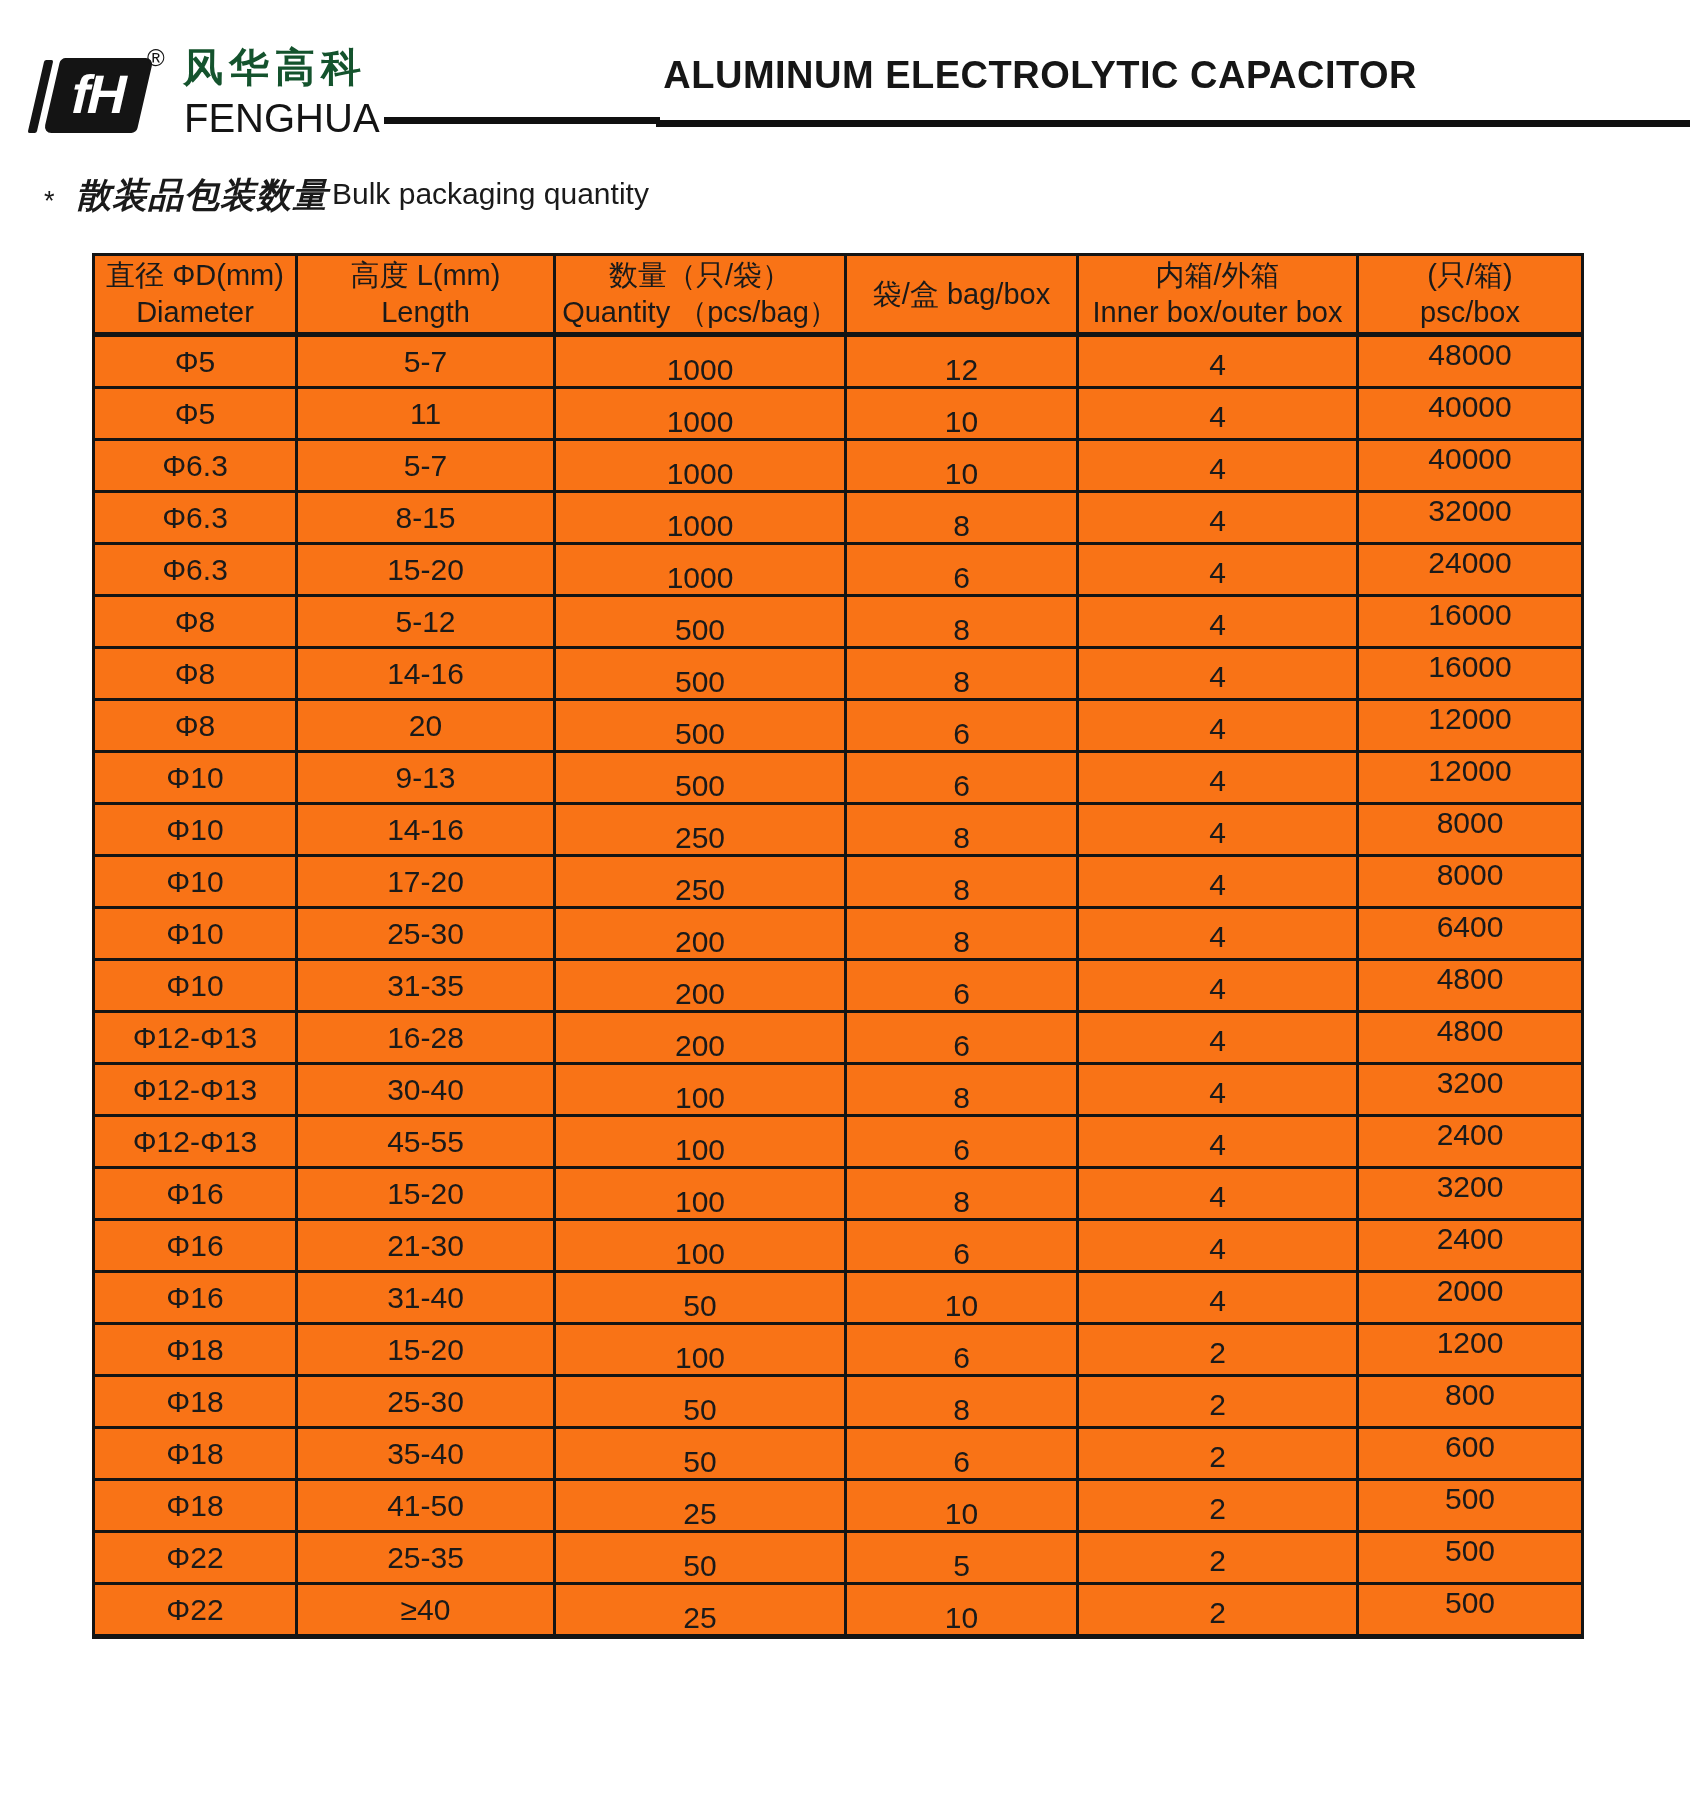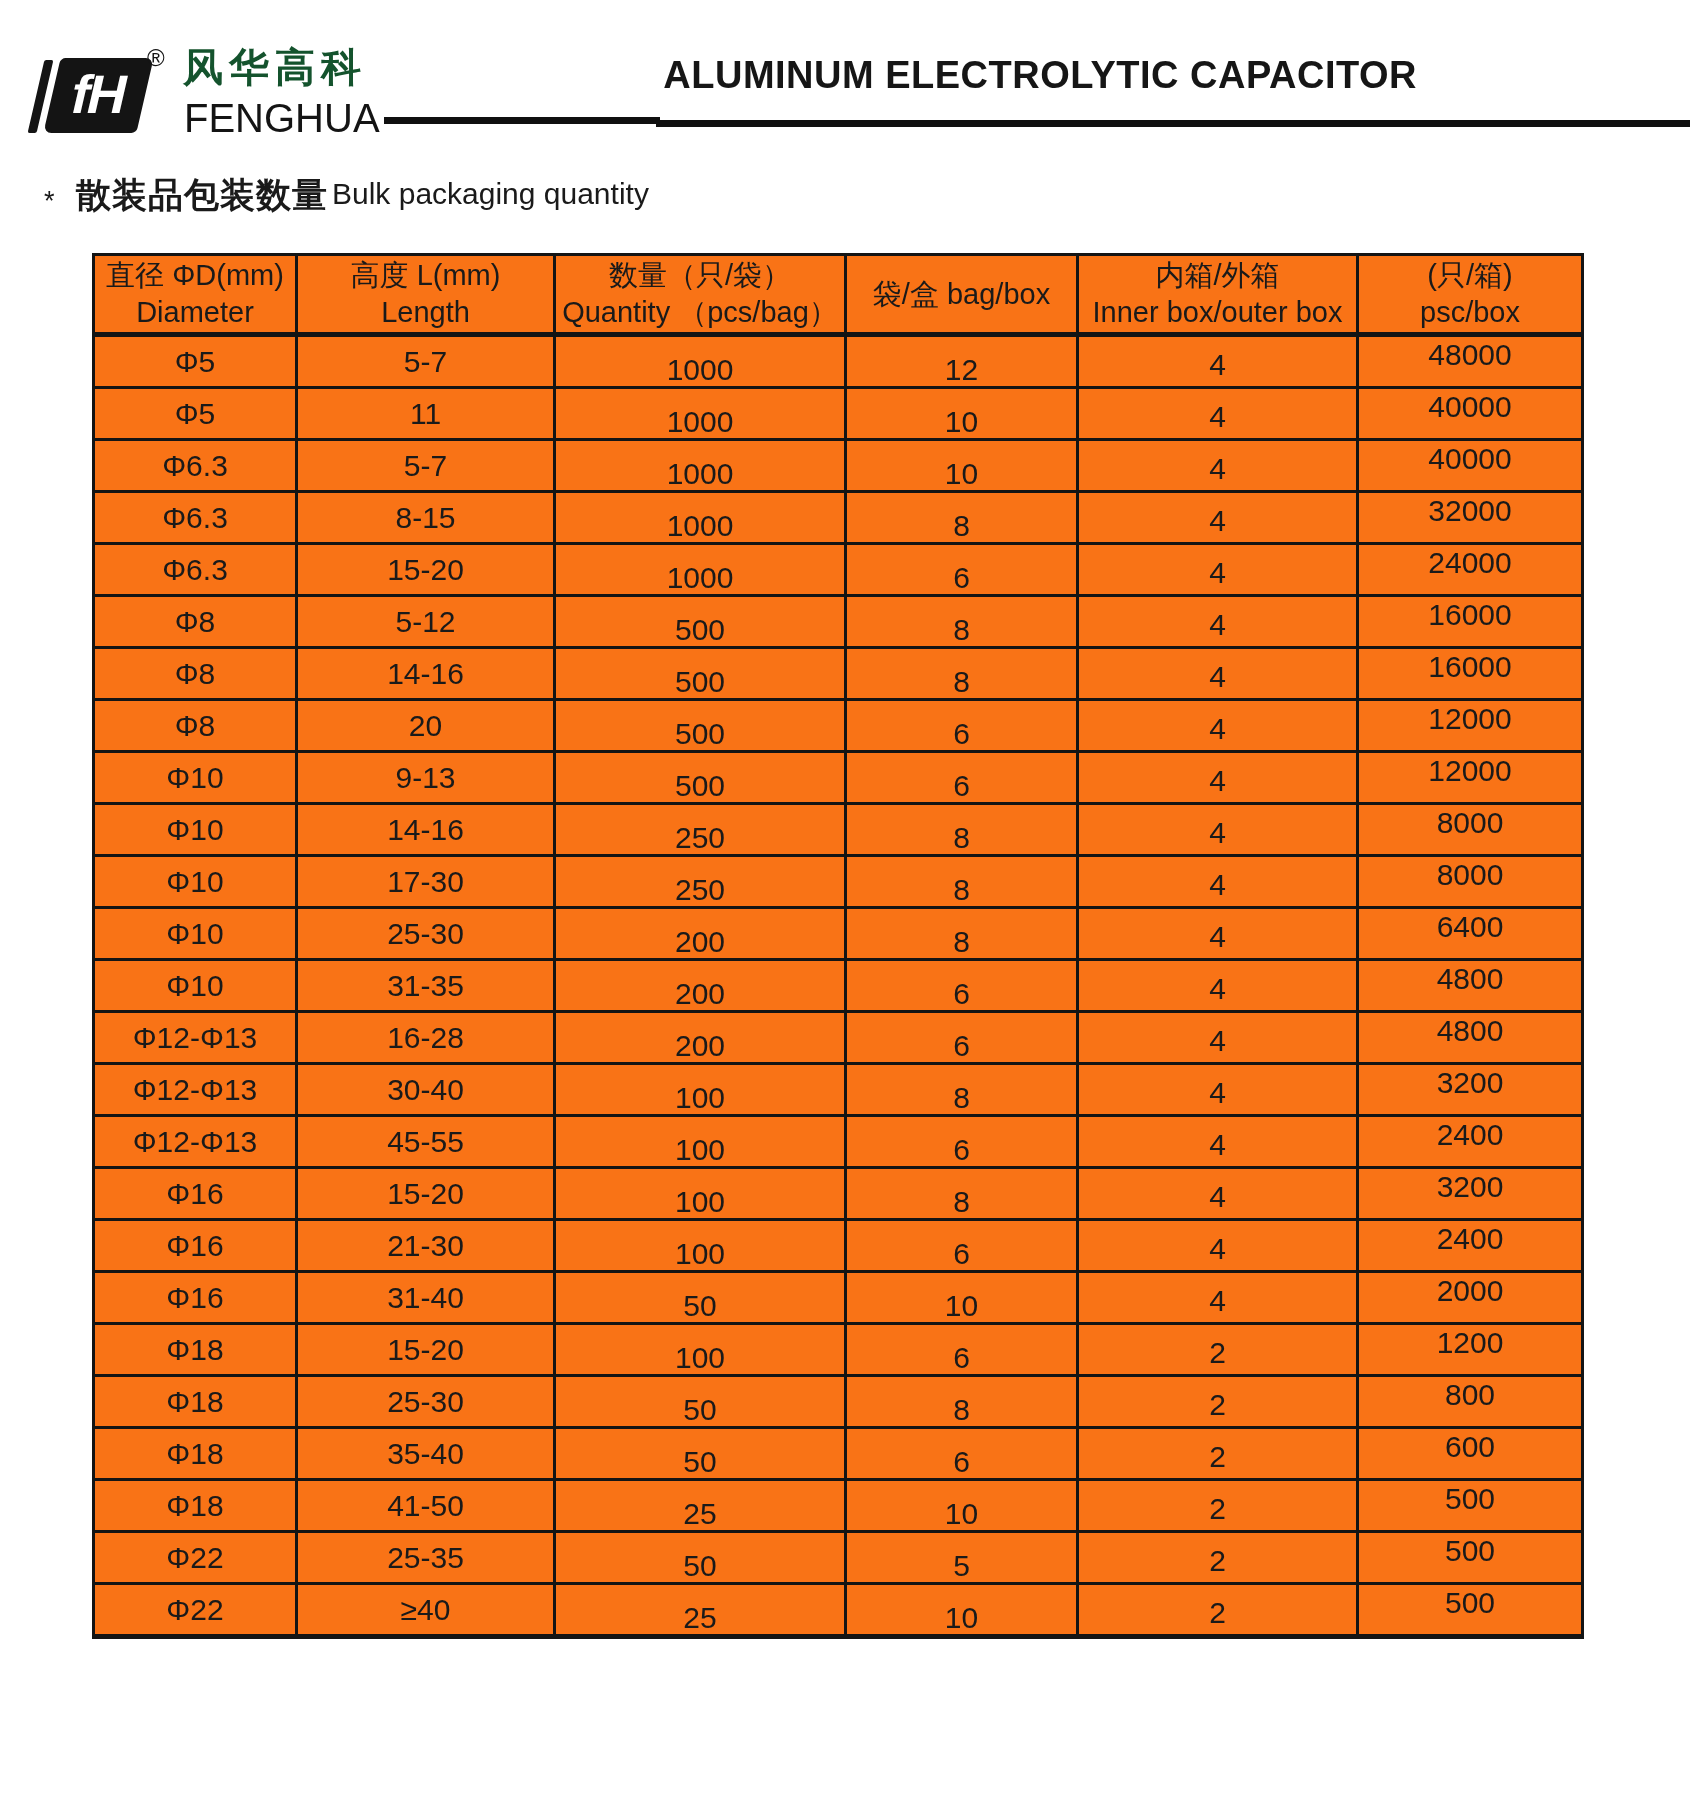--- a/index.html
+++ b/index.html
@@ -39,21 +39,21 @@
   .doc-title{
     position:absolute;left:637px;top:54px;width:780px;text-align:right;
     font-size:38px;font-weight:700;letter-spacing:0.5px;color:#161616;
     white-space:nowrap;
   }
   .rule-a{position:absolute;left:384px;top:117px;width:276px;height:7px;background:#101010;}
   .rule-b{position:absolute;left:656px;top:120px;width:1034px;height:7px;background:#101010;}
 
   
   .sec-star{position:absolute;left:44px;top:186px;font-size:27px;}
-  .sec-cn{position:absolute;left:76px;top:172px;font-size:35px;font-weight:700;letter-spacing:1px;white-space:nowrap;}
+  .sec-cn{position:absolute;left:76px;top:172px;font-size:35px;font-weight:700;letter-spacing:1px;white-space:nowrap;font-style:italic;}
   .sec-en{position:absolute;left:300px;top:177px;font-size:30px;font-weight:400;white-space:nowrap;margin-left:32px;}
 
   
   table.pack{
     position:absolute;left:92px;top:253px;width:1489px;
     border-collapse:collapse;table-layout:fixed;
     background:#f97316;
   }
   table.pack th, table.pack td{
     border:3px solid #141414;padding:0;text-align:center;vertical-align:middle;
@@ -208,21 +208,21 @@
         <tr>
           <td><span class="cell-v">Φ10</span></td>
           <td><span class="cell-v">14-16</span></td>
           <td><span class="cell-v">250</span></td>
           <td><span class="cell-v">8</span></td>
           <td><span class="cell-v">4</span></td>
           <td><span class="cell-v">8000</span></td>
         </tr>
         <tr>
           <td><span class="cell-v">Φ10</span></td>
-          <td><span class="cell-v">17-30</span></td>
+          <td><span class="cell-v">17-20</span></td>
           <td><span class="cell-v">250</span></td>
           <td><span class="cell-v">8</span></td>
           <td><span class="cell-v">4</span></td>
           <td><span class="cell-v">8000</span></td>
         </tr>
         <tr>
           <td><span class="cell-v">Φ10</span></td>
           <td><span class="cell-v">25-30</span></td>
           <td><span class="cell-v">200</span></td>
           <td><span class="cell-v">8</span></td>

